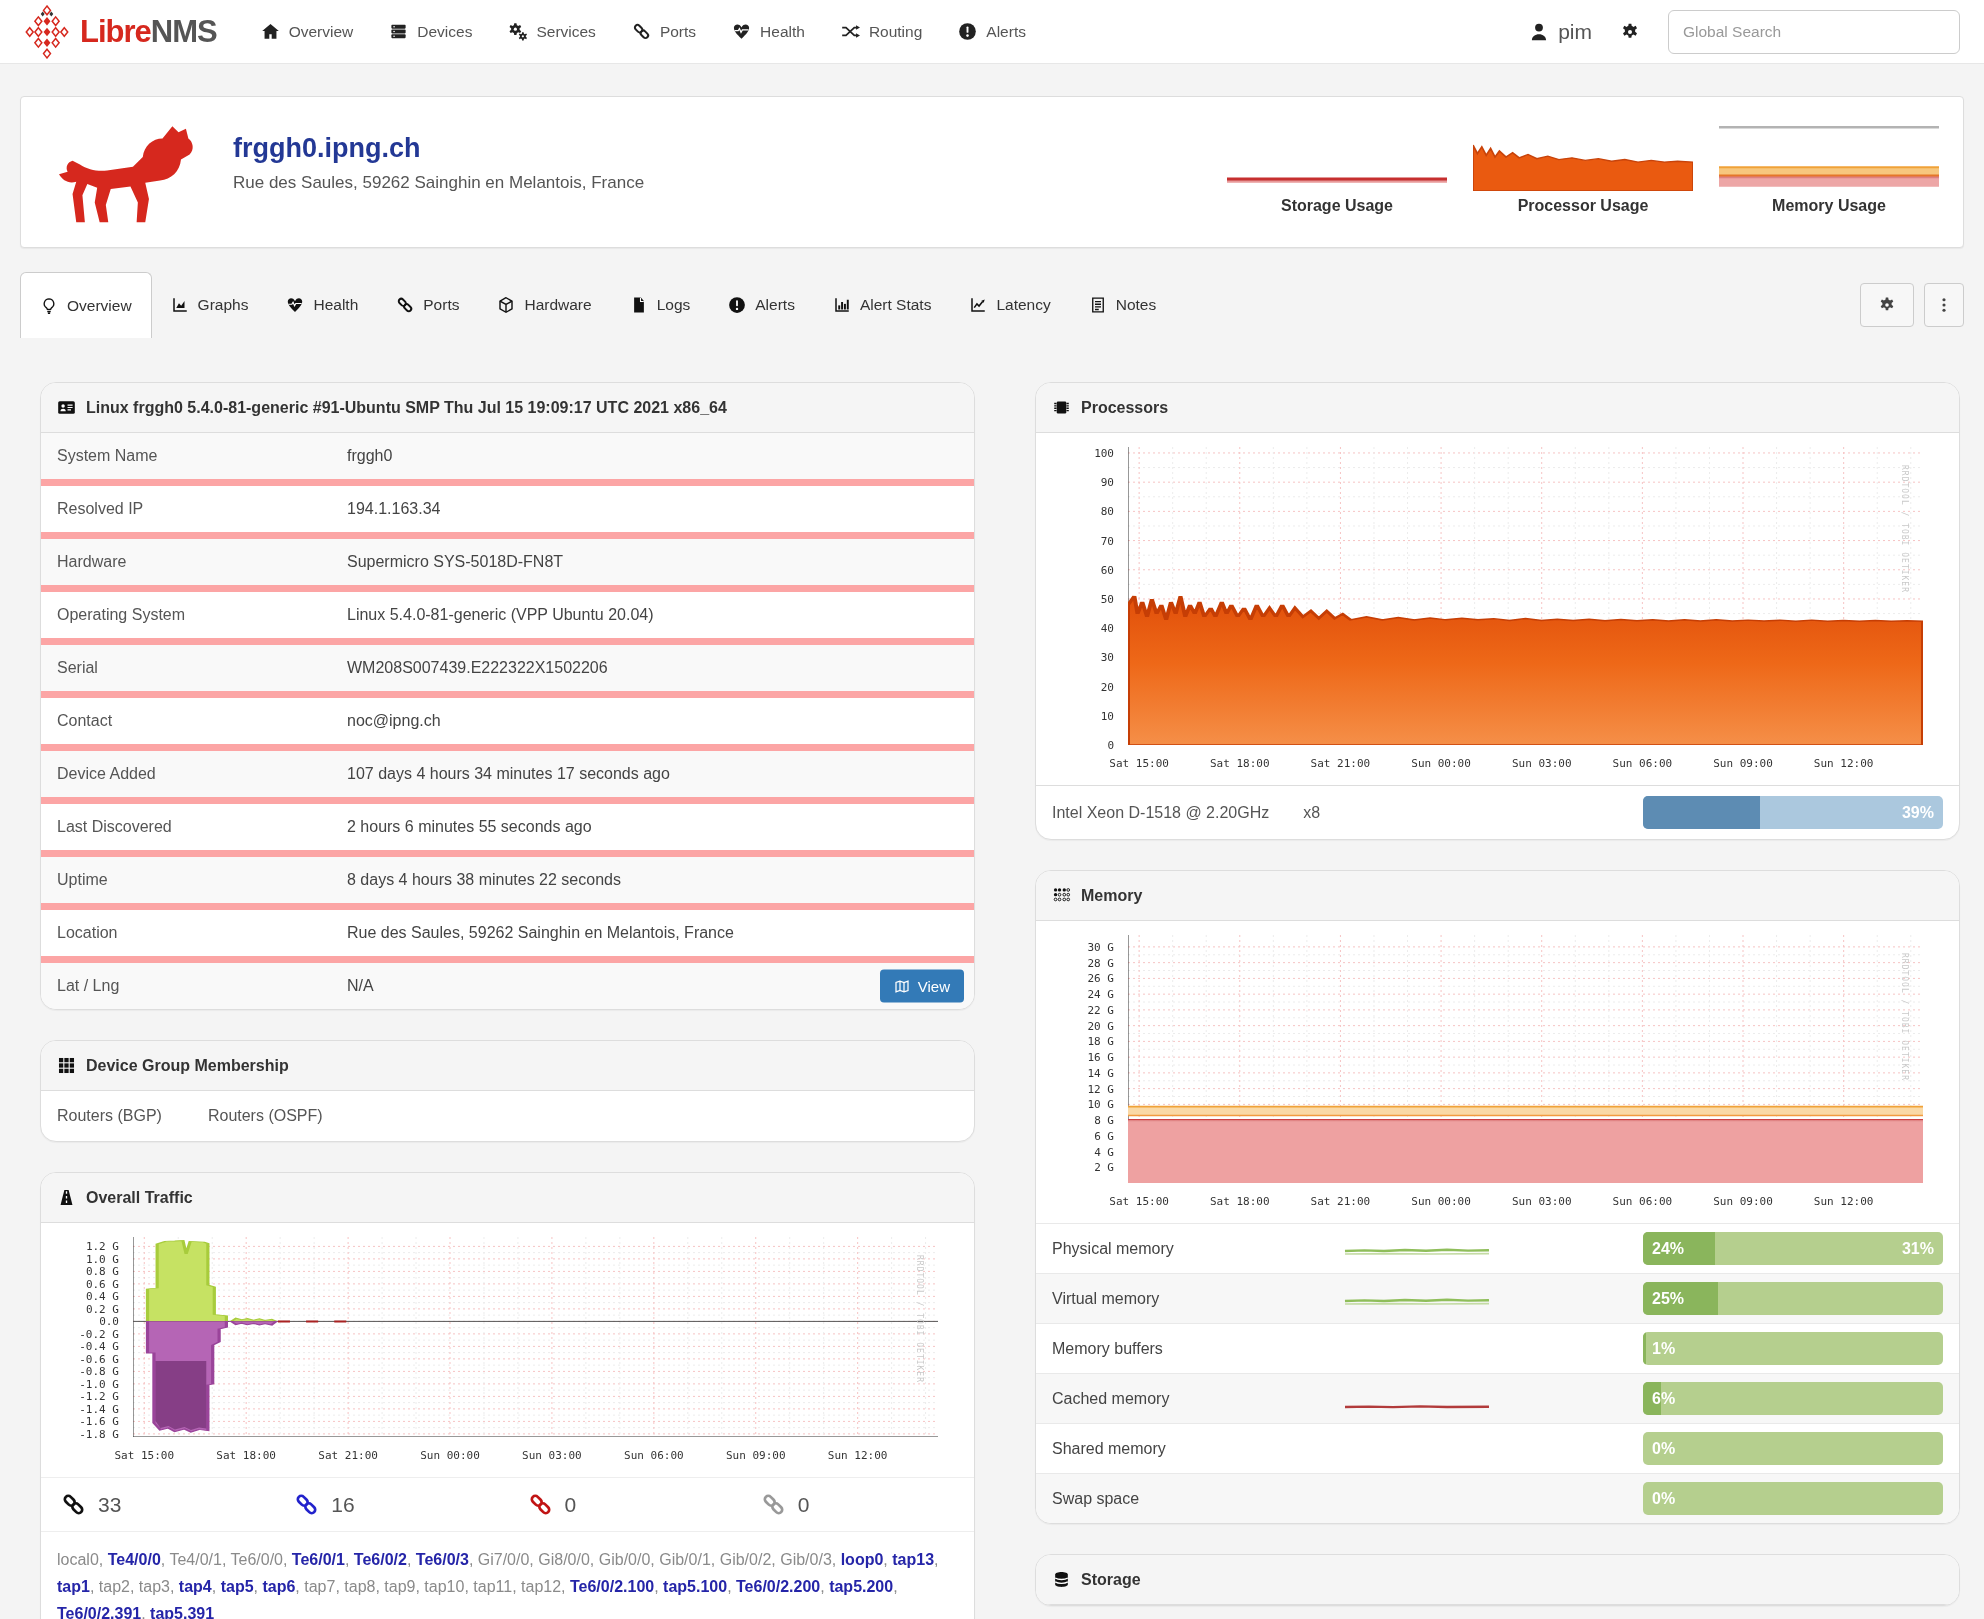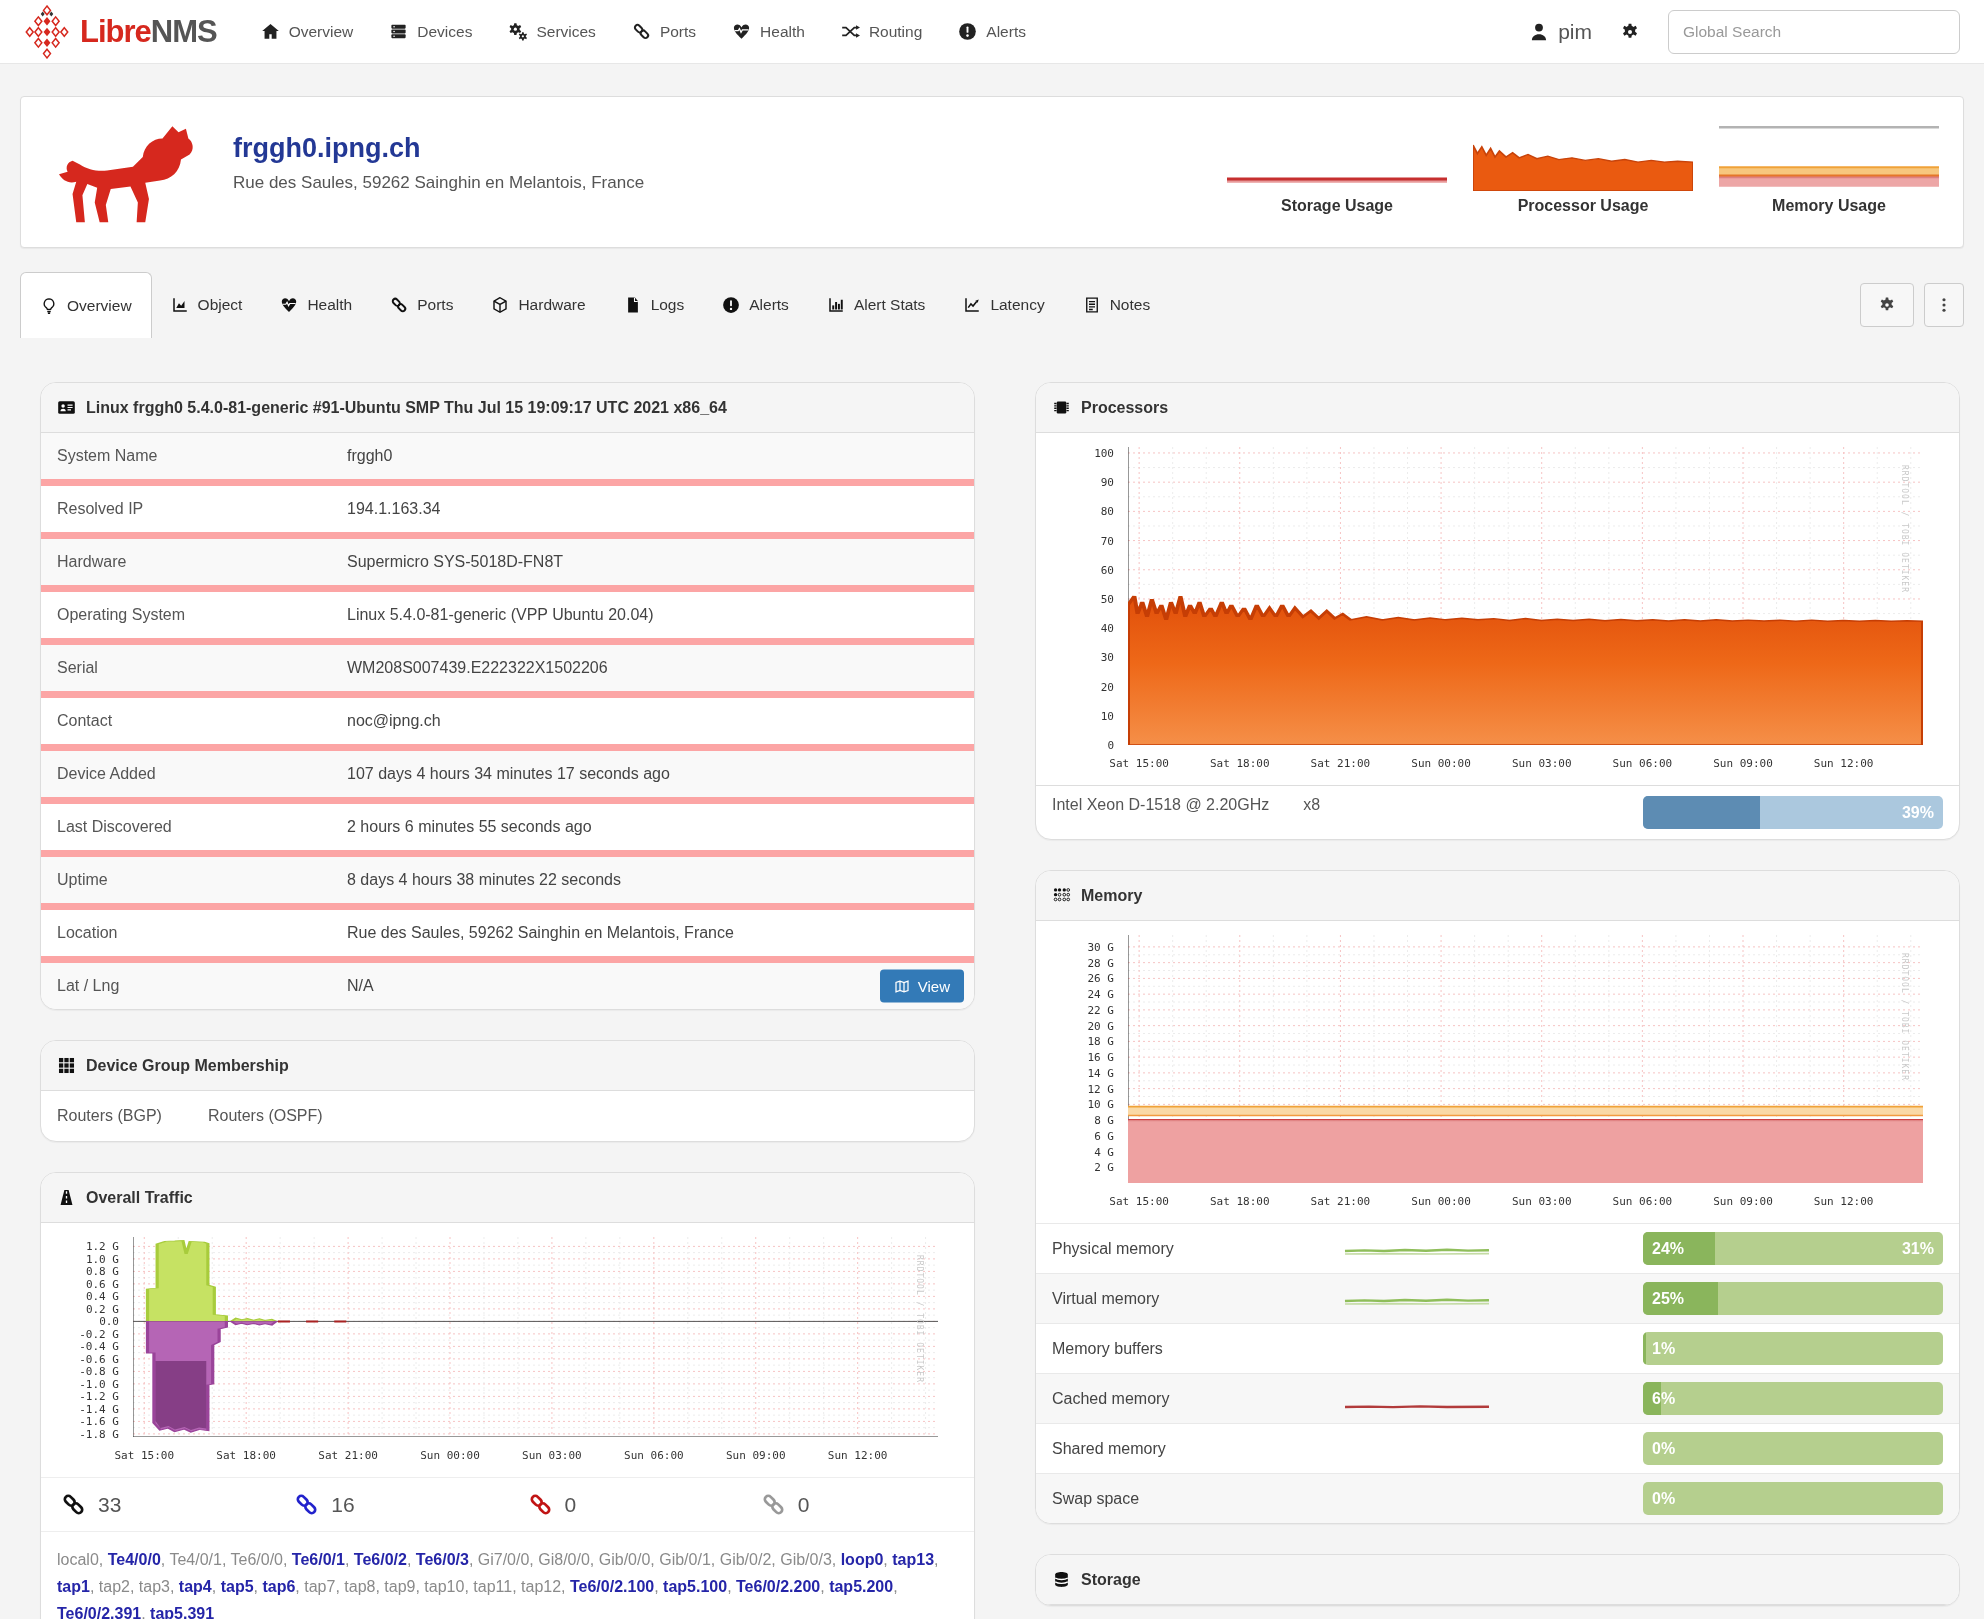--- a/index.html
+++ b/index.html
@@ -82,21 +82,21 @@
   .pc-item { flex:1; display:flex; align-items:center; gap:12px; padding-left:20px; font-size:21px; color:#555; }
   .pc-item svg.icon { width:25px; height:25px; }
   .c-black { color:#111; } .c-blue { color:#2222cc; } .c-red { color:#c11414; } .c-gray { color:#999; }
 
   .ports-list { border-top:1px solid #eee; padding:14px 16px 20px; font-size:16px; line-height:1.7; color:#8a8a8a; }
   .port-link { cursor:pointer; }
   .port-link.on { color:#2525a8; font-weight:bold; }
   .port-link.off { color:#8a8a8a; }
 
   
-  .cpu-row { display:flex; align-items:flex-start; border-top:1px solid #ddd; padding:10px 16px; font-size:16px; color:#555; }
+  .cpu-row { display:flex; align-items:center; border-top:1px solid #ddd; padding:10px 16px; font-size:16px; color:#555; }
   .cpu-count { margin-left:34px; }
   .hbar { position:relative; margin-left:auto; width:300px; height:33px; border-radius:5px; overflow:hidden; }
   .hbar.blue { background:#abc8de; }
   .hbar.blue .fill { background:#5d8cb3; }
   .hbar .fill { position:absolute; left:0; top:0; bottom:0; }
   .hbar .pct-r { position:absolute; right:9px; top:50%; transform:translateY(-50%); color:#fff; font-weight:bold; font-size:16px; }
   .hbar .pct-l { position:absolute; left:9px; top:50%; transform:translateY(-50%); color:#fff; font-weight:bold; font-size:16px; }
 
   
   .mem-rows .mrow { display:flex; align-items:center; padding:8px 16px; min-height:49px; border-top:1px solid #e9e9e9; }
@@ -394,21 +394,21 @@
       <div class="tab active">
         <svg class="icon">
           <use href="#i-bulb"></use>
         </svg>
         <span>Overview</span>
       </div>
       <div class="tab">
         <svg class="icon">
           <use href="#i-graphs"></use>
         </svg>
-        <span>Object</span>
+        <span>Graphs</span>
       </div>
       <div class="tab">
         <svg class="icon">
           <use href="#i-health"></use>
         </svg>
         <span>Health</span>
       </div>
       <div class="tab">
         <svg class="icon">
           <use href="#i-ports"></use>

